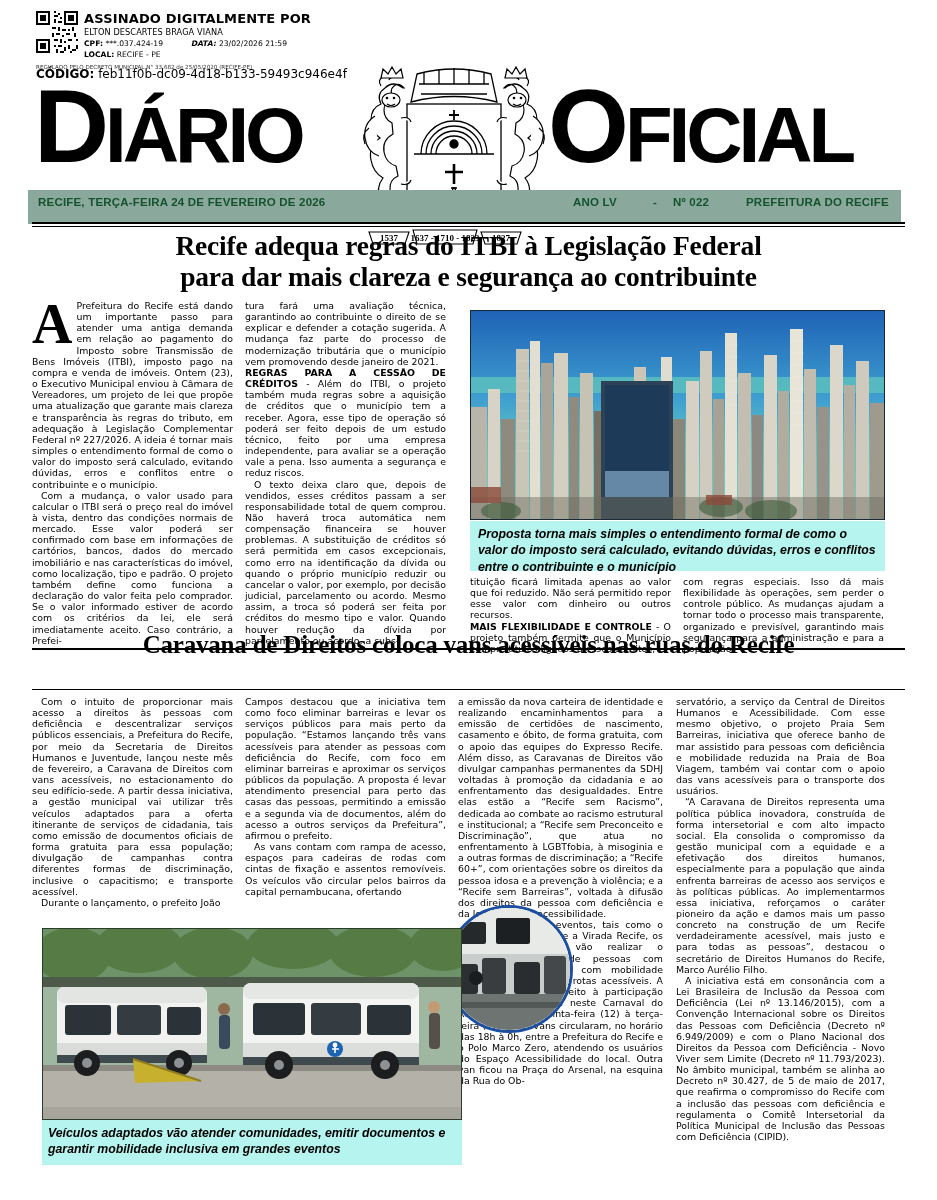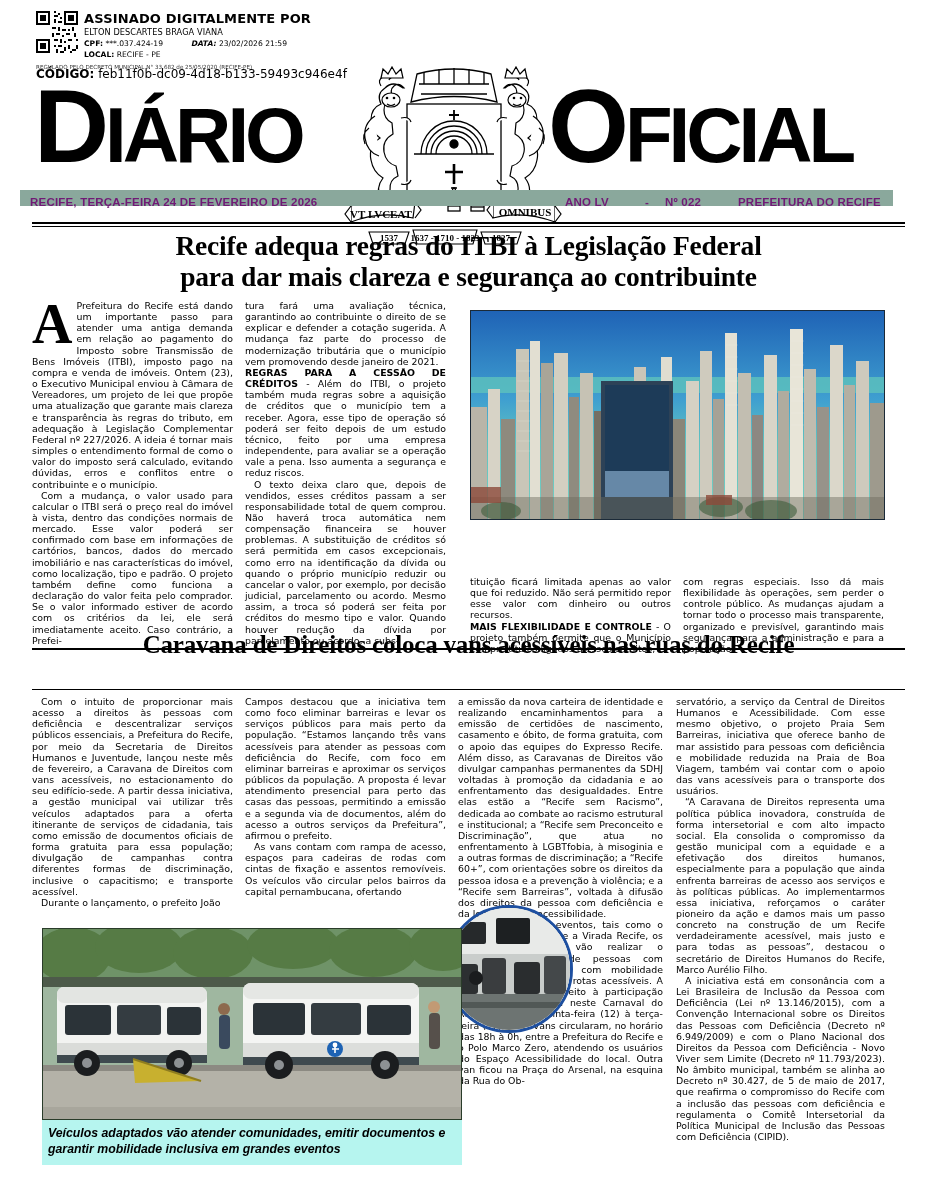--- a/index.html
+++ b/index.html
@@ -40,23 +40,23 @@
     -webkit-font-smoothing:none;
   }
   .mast-word .cap{font-size:104px;}
   .mast-word .sm{font-size:78px;}
   #mast-left{left:34px;}
   #mast-right{left:548px;}
   .crest{position:absolute;left:329px;top:-6px;width:250px;height:205px;}
 
   
   .infobar{
-    position:absolute;left:20px;top:190px;width:873px;height:16px;
+    position:absolute;left:28px;top:190px;width:873px;height:34px;
     background:#8aa89c;
-    color:#701a75;
+    color:#14532d;
   }
   .infobar .ib-txt{
     position:absolute;top:6px;
     font-family:"Liberation Sans", sans-serif;
     font-weight:bold;font-size:11.5px;letter-spacing:.2px;
   }
   #ib-date{left:10px;}
   #ib-ano{left:545px;}
   #ib-sep{left:625px;}
   #ib-num{left:645px;}
@@ -401,20 +401,21 @@
         <rect x="235" y="184" width="26" height="10"></rect>
       </g>
       <g stroke="#f0eee4" stroke-width=".45" opacity=".5">
         <path d="M46 50 h13 M46 60 h13 M46 70 h13 M46 80 h13 M46 90 h13 M46 100 h13 M46 110 h13 M46 120 h13 M46 130 h13 M46 140 h13"></path>
         <path d="M320 30 h13 M320 42 h13 M320 54 h13 M320 66 h13 M320 78 h13 M320 90 h13 M320 102 h13 M320 114 h13"></path>
         <path d="M255 34 h12 M255 46 h12 M255 58 h12 M255 70 h12 M255 82 h12 M255 94 h12"></path>
       </g>
     </svg>
   </div>
 
+  <div class="caption" id="caption-1">Proposta torna mais simples o entendimento formal de como o valor do imposto será calculado, evitando dúvidas, erros e conflitos entre o contribuinte e o município</div>
 
   <div class="col" id="a1-c1">
     <p class="noind"><span class="dropcap">A</span><span>Prefeitura do Recife está dando um importante passo para atender uma antiga demanda em relação ao pagamento do Imposto sobre Transmissão de Bens Imóveis (ITBI), imposto pago na compra e venda de imóveis. Ontem (23), o Executivo Municipal enviou à Câmara de Vereadores, um projeto de lei que propõe uma atualização que garante mais clareza e transparência às regras do tributo, em adequação à Legislação Complementar Federal nº 227/2026. A ideia é tornar mais simples o entendimento formal de como o valor do imposto será calculado, evitando dúvidas, erros e conflitos entre o contribuinte e o município.</span></p>
     <p>Com a mudança, o valor usado para calcular o ITBI será o preço real do imóvel à vista, dentro das condições normais de mercado. Esse valor poderá ser confirmado com base em informações de cartórios, bancos, dados do mercado imobiliário e nas características do imóvel, como localização, tipo e padrão. O projeto também define como funciona a declaração do valor feita pelo comprador. Se o valor informado estiver de acordo com os critérios da lei, ele será imediatamente aceito. Caso contrário, a Prefei-</p>
   </div>
 
   <div class="col" id="a1-c2">
     <p class="noind">tura fará uma avaliação técnica, garantindo ao contribuinte o direito de se explicar e defender a cotação sugerida. A mudança faz parte do processo de modernização tributária que o município vem promovendo desde janeiro de 2021.</p>
     <p class="noind"><b>REGRAS PARA A CESSÃO DE CRÉDITOS</b><span> - Além do ITBI, o projeto também muda regras sobre a aquisição de créditos que o município tem a receber. Agora, esse tipo de operação só poderá ser feito depois de um estudo técnico, feito por uma empresa independente, para avaliar se a operação vale a pena. Isso aumenta a segurança e reduz riscos.</span></p>
     <p>O texto deixa claro que, depois de vendidos, esses créditos passam a ser responsabilidade total de quem comprou. Não haverá troca automática nem compensação financeira se houver problemas. A substituição de créditos só será permitida em casos excepcionais, como erro na identificação da dívida ou quando o próprio município reduzir ou cancelar o valor, por exemplo, por decisão judicial, parcelamento ou acordo. Mesmo assim, a troca só poderá ser feita por créditos do mesmo tipo e valor. Quando houver redução da dívida por parcelamento ou acordo, a subs-</p>

